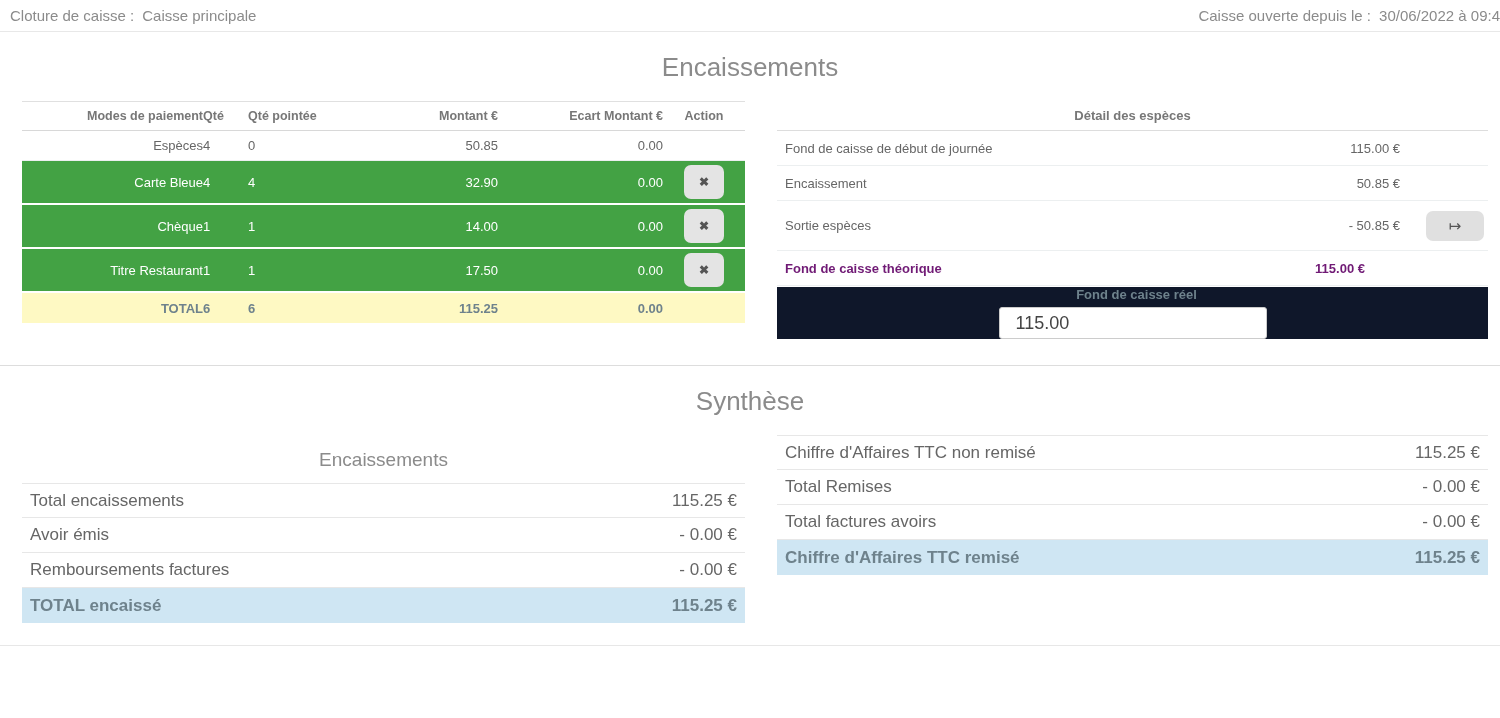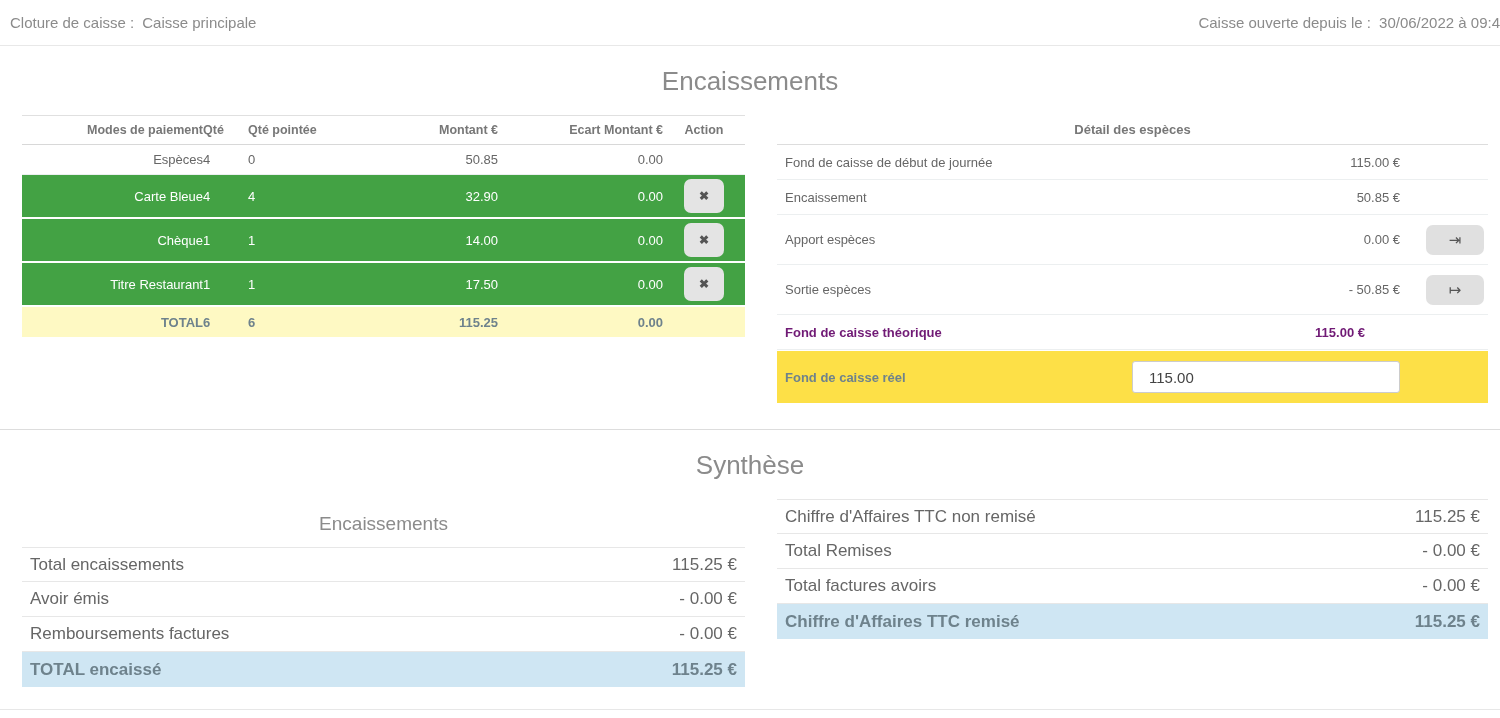--- a/index.html
+++ b/index.html
@@ -7,21 +7,21 @@
   body {
     width:1500px; height:718px; overflow:hidden;
     background:#ffffff; color:#666;
     font-family:"Liberation Sans", sans-serif;
     font-size:13px;
   }
 
   
   .topbar {
     display:flex; justify-content:space-between; align-items:center;
-    height:46px; padding-left:10px;
+    height:32px; padding-left:10px;
     border-bottom:1px solid #e8e8e8;
     font-size:15px; color:#8b8b8b; white-space:nowrap;
   }
   .topbar .val { margin-left:8px; color:#8b8b8b; }
   .topbar-right { overflow:hidden; }
 
   
   .section-title {
     text-align:center; font-size:26px; font-weight:400;
     color:#8b8b8b; margin:20px 0 18px;
@@ -81,28 +81,28 @@
   .d-label { flex:1; padding-left:8px; }
   .d-value { text-align:right; }
   .d-slot  { width:88px; display:flex; justify-content:flex-end; padding-right:4px; }
   .io-btn {
     width:58px; height:30px; border:none; border-radius:7px;
     background:#e0e0e0; color:#555; cursor:pointer;
     display:flex; align-items:center; justify-content:center;
     font-size:15px; font-family:inherit;
   }
   .real-band {
-    background:#fde047; display:flex; align-items:center;
-    min-height:52px; margin-top:1px;
+    background:#0f172a; display:flex; align-items:center;
+    min-height:52px; margin-top:1px;flex-direction:column;
   }
   .real-band .d-label { font-weight:bold; color:#6e828c; }
   .real-input {
     width:268px; height:32px; background:#fff;
     border:1px solid #ccc; border-radius:3px;
-    font-size:15px; color:#444; padding:0 16px;
+    font-size:18px; color:#444; padding:0 16px;
     font-family:inherit;
   }
 
   
   .divider { border-top:1px solid #ddd; margin-top:26px; }
 
   
   .syn-row {
     display:flex; justify-content:space-between; align-items:center;
     height:35px; font-size:17px; color:#666;
@@ -206,29 +206,20 @@
       <span class="d-value">115.00 €</span>
       <span class="d-slot"></span>
     </div>
 
     <div class="d-row">
       <span class="d-label">Encaissement</span>
       <span class="d-value">50.85 €</span>
       <span class="d-slot"></span>
     </div>
 
-    <div class="d-row btn-row">
-      <span class="d-label">Apport espèces</span>
-      <span class="d-value">0.00 €</span>
-      <span class="d-slot">
-        <button class="io-btn">
-          <span>⇥</span>
-        </button>
-      </span>
-    </div>
 
     <div class="d-row btn-row">
       <span class="d-label">Sortie espèces</span>
       <span class="d-value">- 50.85 €</span>
       <span class="d-slot">
         <button class="io-btn">
           <span>↦</span>
         </button>
       </span>
     </div>

